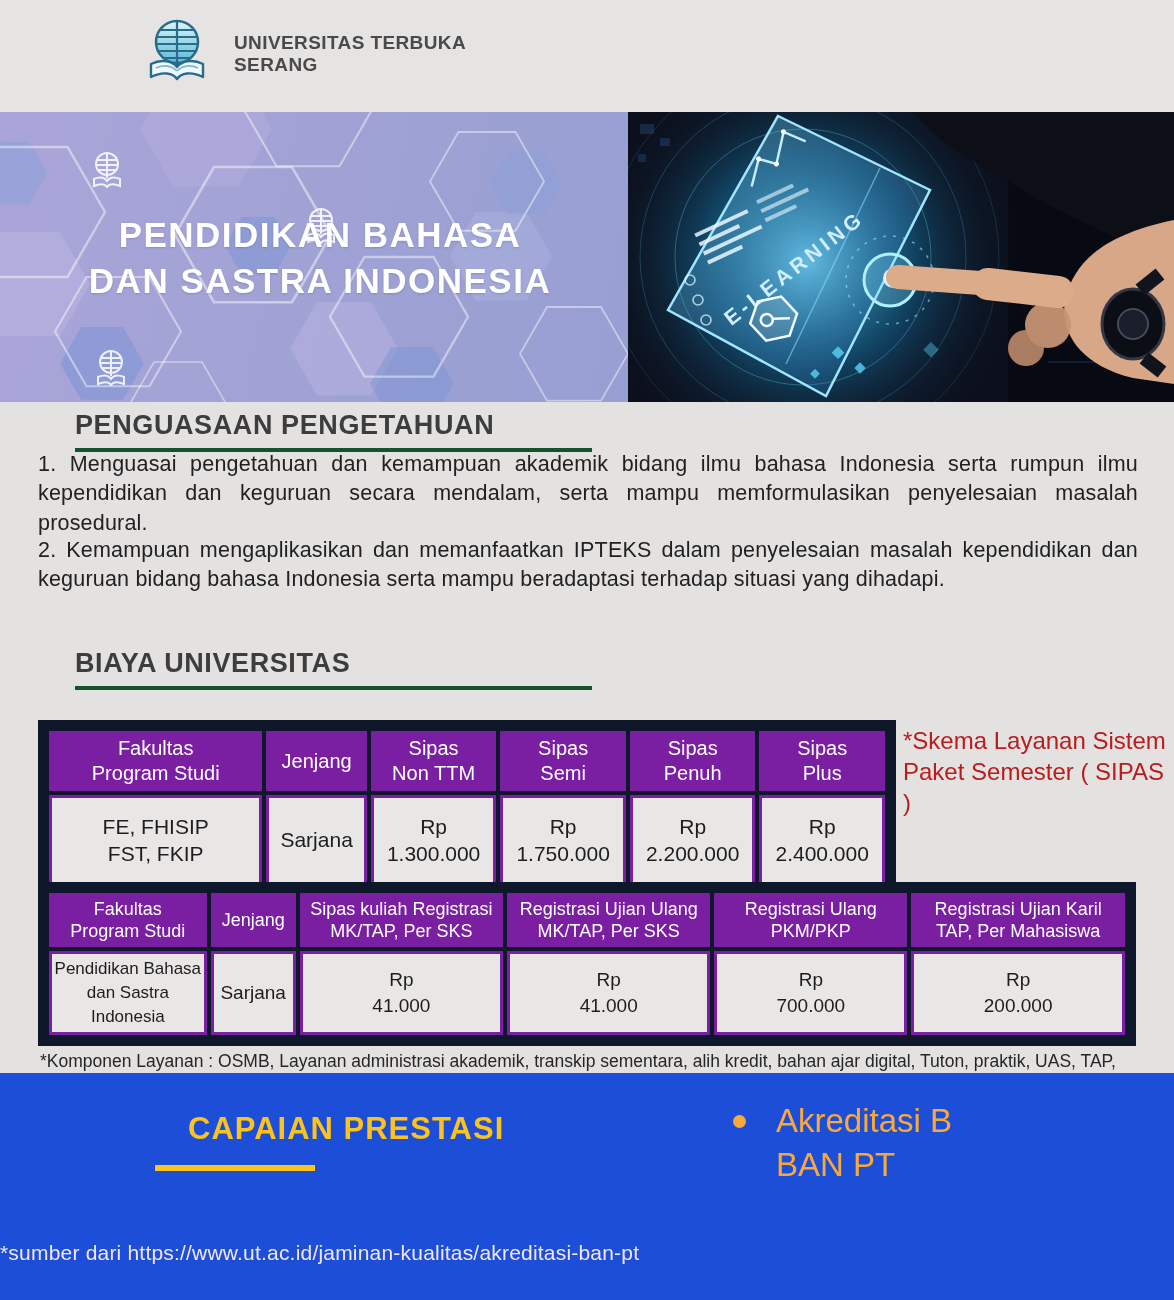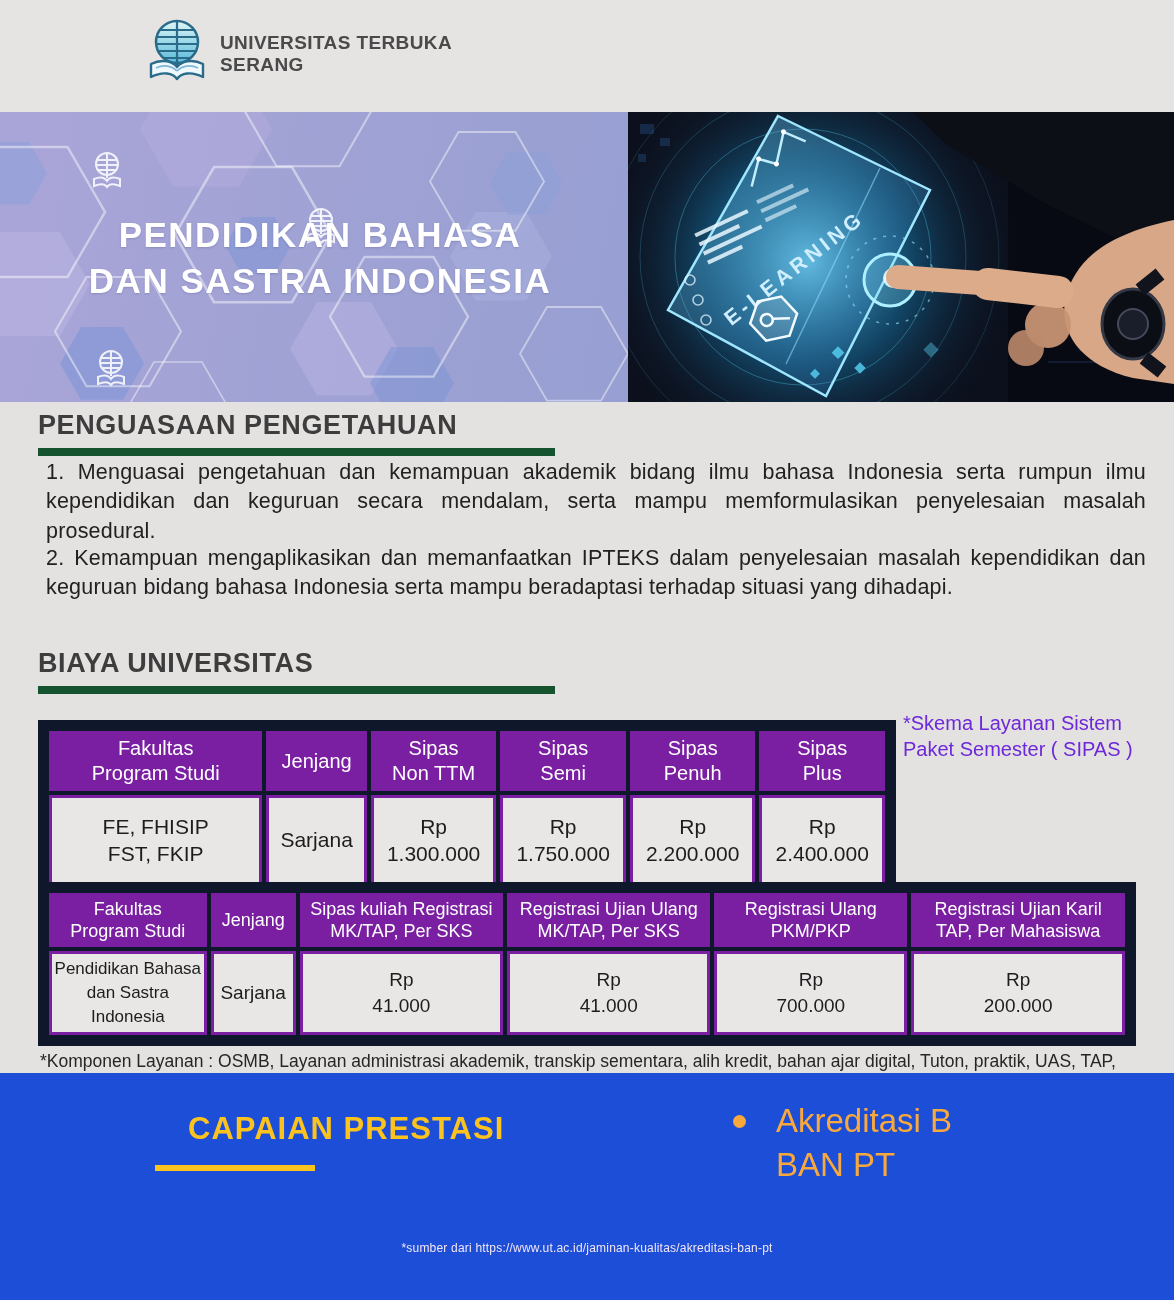--- a/index.html
+++ b/index.html
@@ -1,67 +1,67 @@
 <!DOCTYPE html>
 <html><head>
 <meta charset="utf-8">
 <style>
   html,body{margin:0;padding:0;}
   body{font-family:"Liberation Sans", sans-serif; background:#cfcfcf;}
   .page{position:relative;width:1174px;height:1300px;margin:0 auto;background:#e4e2e1;overflow:hidden;}
 
   
   .topbar{position:absolute;top:0;left:0;width:100%;height:112px;background:#e6e4e3;}
-  .brand{position:absolute;left:146px;top:16px;display:flex;align-items:center;gap:12px;}
+  .brand{position:absolute;left:146px;top:16px;display:flex;align-items:center;gap:26px;}
   .brand-text{font-size:19px;font-weight:800;color:#4a4a4b;letter-spacing:.4px;line-height:1.18;white-space:pre-line;}
 
   
   .banner{position:absolute;top:112px;left:0;width:1174px;height:290px;
           background:linear-gradient(100deg,#aaa5d8 0%,#9aa0d2 45%,#8d9bd3 100%);}
   .hexbg{position:absolute;left:0;top:0;}
   .banner-title{position:absolute;left:40px;top:100px;width:560px;margin:0;text-align:center;
                 color:#ffffff;font-size:35px;font-weight:800;letter-spacing:1.5px;line-height:1.3;
                 white-space:pre-line;text-shadow:0 1px 2px rgba(70,70,120,.25);}
   .photo{position:absolute;left:628px;top:0;width:546px;height:290px;}
 
   
   .content{position:absolute;top:402px;left:0;width:1174px;height:671px;}
-  .rule{position:absolute;border-bottom:8px solid #14532d;padding-bottom:7px;width:517px;}
+  .rule{position:absolute;border-bottom:4px solid #14532d;padding-bottom:7px;width:517px;margin-left:37px;}
   .section-heading{margin:0;font-size:27px;font-weight:800;color:#3e3d3d;letter-spacing:.6px;}
-  .para{position:absolute;left:38px;width:1100px;margin:8px;font-size:21.5px;line-height:1.37;
+  .para{position:absolute;left:38px;width:1100px;margin:0;font-size:21.5px;line-height:1.37;
         color:#212121;text-align:justify;letter-spacing:.2px;}
 
   
   table.price{border-collapse:separate;border-spacing:4px;border:7px solid #0f172a;
               background:#0f172a;table-layout:fixed;position:absolute;}
   table.price th{background:#7b1fa2;color:#ffffff;font-weight:500;white-space:pre-line;
                  text-align:center;vertical-align:middle;}
   table.price td{background:#e9e7e6;border:3px solid #7b1fa2;color:#1d1d1d;white-space:pre-line;
                  text-align:center;vertical-align:middle;}
   #table1{left:38px;top:318px;width:858px;}
   #table1 th{font-size:20px;height:58px;line-height:1.25;}
   #table1 td{font-size:21px;height:82px;line-height:1.3;}
   #table2{left:38px;top:480px;width:1098px;}
   #table2 th{font-size:18px;height:52px;line-height:1.25;}
   #table2 td{font-size:19px;height:76px;line-height:1.35;}
   #table2 td.first{font-size:17px;line-height:1.4;}
-  .side-note{position:absolute;left:903px;top:308px;width:265px;font-size:20px;color:#6d28d9;
+  .side-note{position:absolute;left:903px;top:323px;width:265px;font-size:24px;color:#b91c1c;
              line-height:1.3;white-space:pre-line;}
   .footnote{position:absolute;left:40px;top:630px;width:1102px;font-size:17.5px;color:#262626;
             line-height:1.28;}
 
   
   .footer{position:absolute;top:1073px;left:0;width:1174px;height:227px;background:#1d4ed8;}
   .cap-heading{position:absolute;left:188px;top:38px;margin:0;font-size:31px;font-weight:800;
                letter-spacing:1px;color:#fcc21d;}
   .cap-rule{position:absolute;left:155px;top:92px;width:160px;height:6px;background:#fcc21d;}
   .achievement{position:absolute;left:733px;top:26px;display:flex;gap:30px;}
   .achievement .dot{width:13px;height:13px;border-radius:50%;background:#f9a93c;margin-top:16px;flex:0 0 auto;}
   .achievement-text{font-size:33px;color:#f9a93c;line-height:1.32;white-space:pre-line;}
-  .source{position:absolute;left:0;top:168px;width:100%;text-align:center;font-size:12px;
+  .source{position:absolute;left:0;top:168px;width:100%;text-align:left;font-size:21px;
           color:#f2e6f5;letter-spacing:.2px;}
 </style>
 </head>
 <body>
 
 <div class="page">
 
   <header class="topbar">
     <div class="brand">
       <span>

